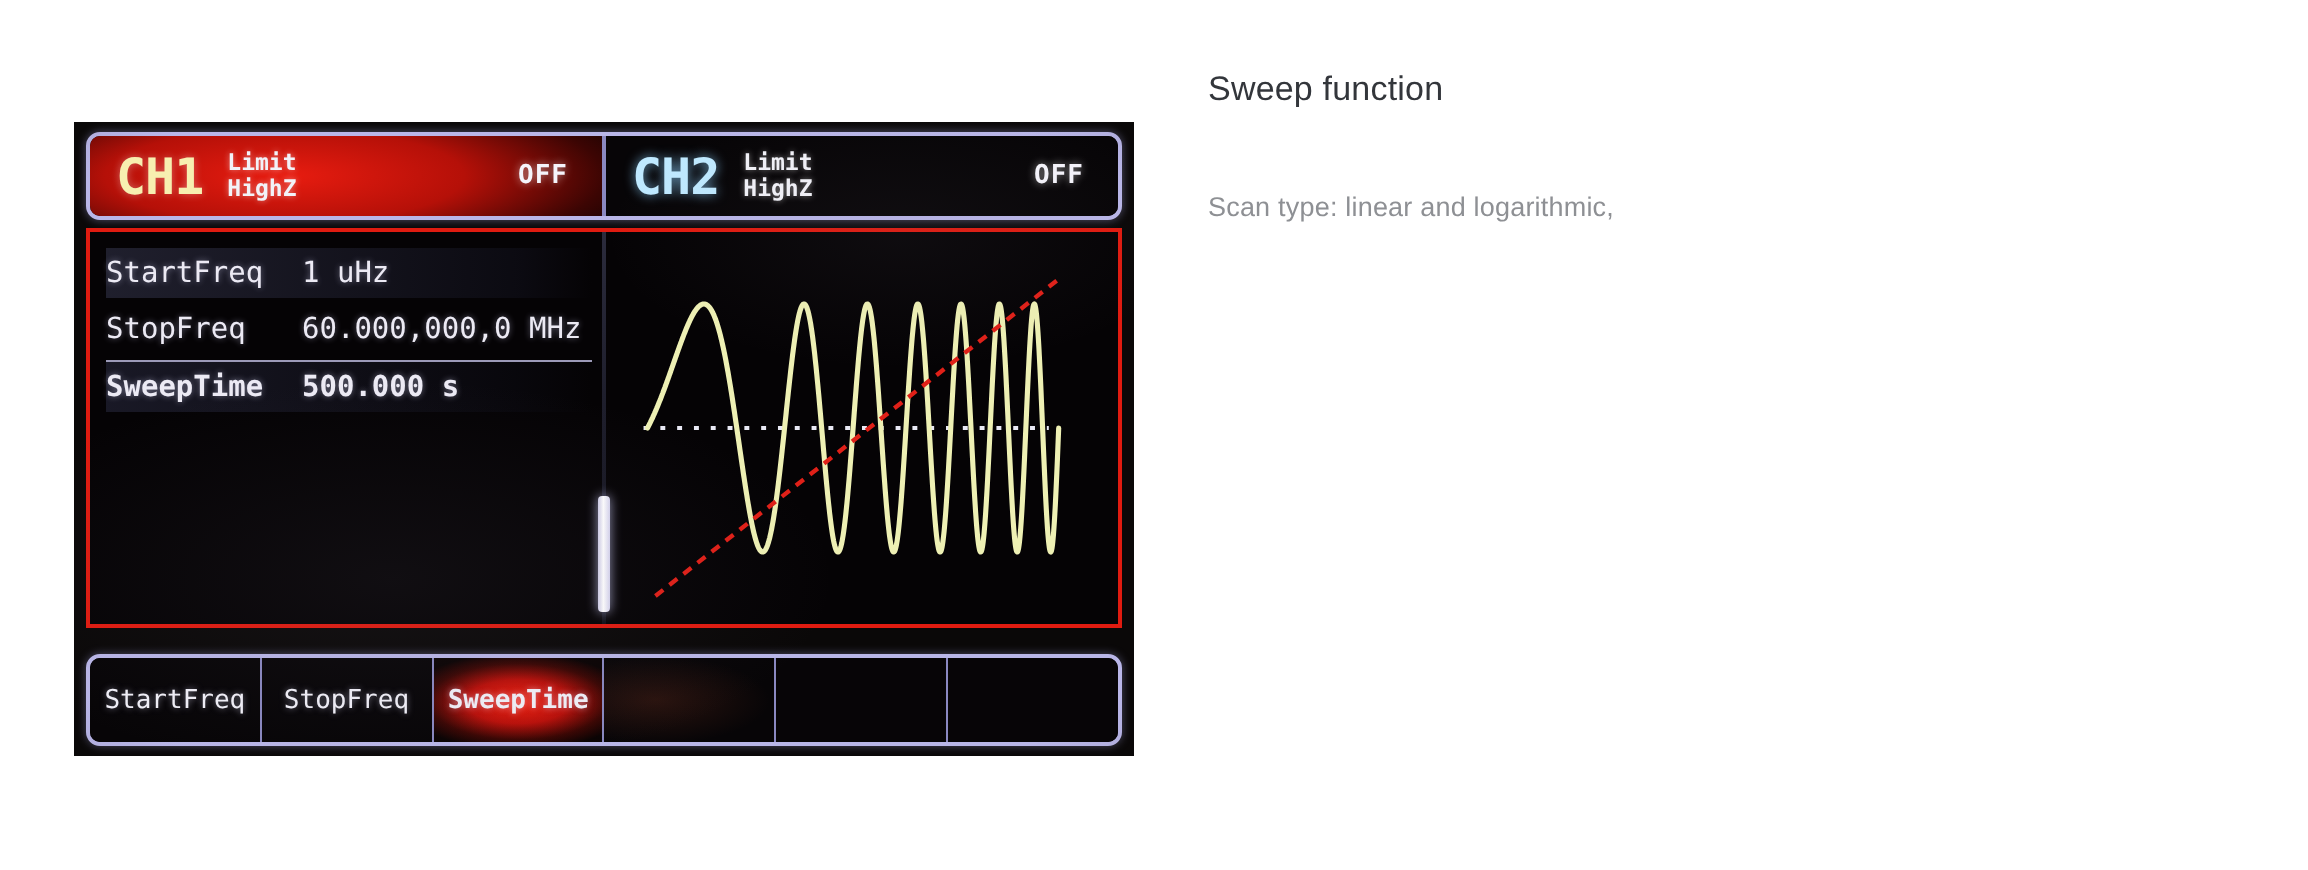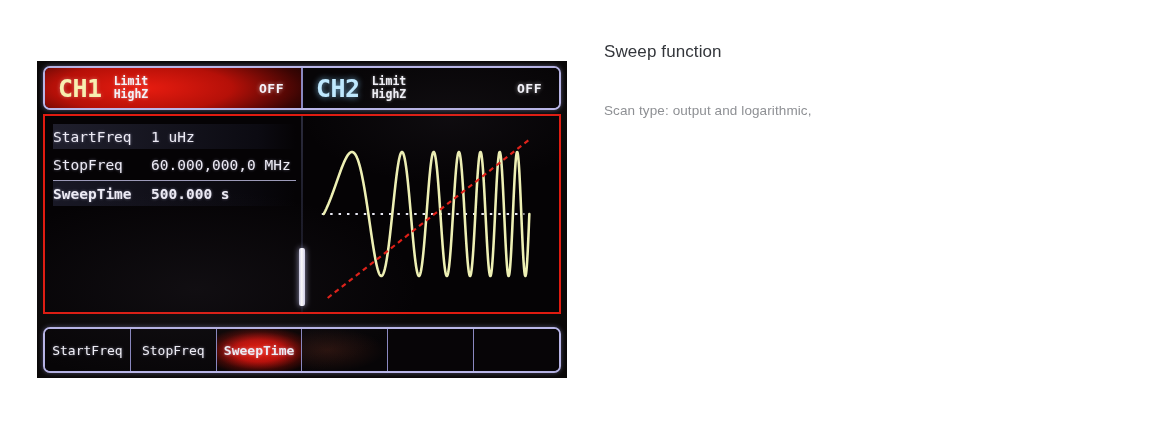--- a/index.html
+++ b/index.html
@@ -226,21 +226,21 @@
     position: absolute;
     left: 604px;
     top: 34px;
     width: 470px;
   }
   #doc-title {
     font-size: 17px;
     font-weight: 400;
     color: #33363b;
     letter-spacing: 0.1px;
-    margin: 8px 0 34px 0;
+    margin: 1px 0 34px 0;
   }
   .doc-line {
     font-size: 13.5px;
     color: #8e9094;
     line-height: 30px;
     letter-spacing: 0.1px;
     white-space: nowrap;
   }
 </style>
 </head>
@@ -323,14 +323,14 @@
       <div class="softkey">
         <span></span>
       </div>
     </div>
 
   </div>
 </div>
 
 <div id="doc-column">
   <h1 id="doc-title">Sweep function</h1>
-  <div class="doc-line">Scan type: output and logarithmic,</div>
+  <div class="doc-line">Scan type: linear and logarithmic,</div>
 </div>
 
 </body></html>

